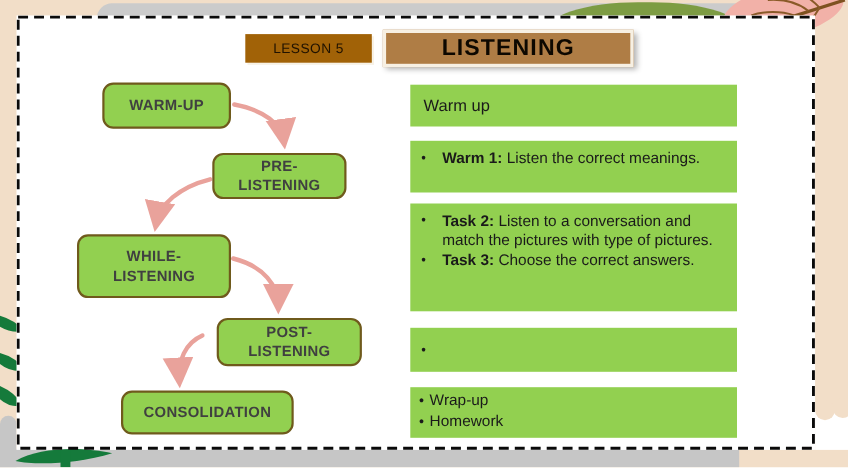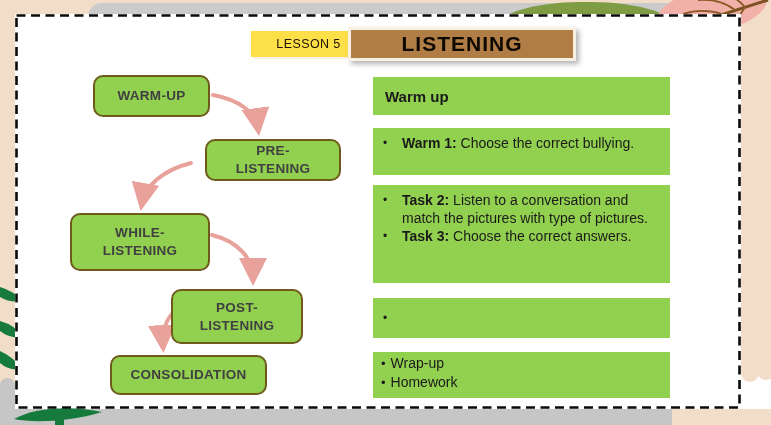--- a/index.html
+++ b/index.html
@@ -18,44 +18,43 @@
   .left-gray-blob{left:0;top:378px;width:15px;height:47px;background:#C6C6C6;border-radius:8px 8px 0 0;}
   .right-white-notch{left:741px;top:372px;width:30px;height:37px;background:#ffffff;}
   .scallop{width:18px;height:18px;border-radius:50%;background:#F2DEC8;}
 
   
   .slide{left:15px;top:14px;width:726px;height:395px;background:#ffffff;}
   .dashed-border{position:absolute;left:0;top:0;pointer-events:none;z-index:50;}
 
   
   .lesson-badge{
-    left:208px;top:17px;width:115px;height:26px;background:#fde047;
+    left:208px;top:17px;width:115px;height:26px;background:#a16207;
     display:flex;align-items:center;justify-content:center;
     font-size:12.5px;color:#201200;letter-spacing:.4px;
     box-shadow:2px 2px 0 #F8F2E6;
-    margin-left:28px;
   }
   .title-box{
     left:333px;top:13px;width:222px;height:28px;background:#AF7D45;
     border:3px solid #F7F0E3;box-shadow:3px 3px 5px rgba(0,0,0,.3);
     display:flex;align-items:center;justify-content:center;
     font-size:21px;font-weight:bold;color:#0d0800;letter-spacing:1px;
   }
 
   
   .flow-box{
     background:#92D050;border:2.5px solid #6F5A1C;border-radius:10px;
     display:flex;align-items:center;justify-content:center;text-align:center;
     font-size:13.5px;font-weight:bold;color:#404040;letter-spacing:.3px;
     line-height:1.3;white-space:pre-line;box-sizing:border-box;
   }
 
   
   .bar{background:#92D050;left:358px;width:297px;box-sizing:border-box;}
-  .bar-header{display:flex;align-items:center;padding-left:12px;font-size:15px;font-weight:bold;}
+  .bar-header{display:flex;align-items:center;padding-left:12px;font-size:15px;font-weight:normal;}
   .bar-list{padding:6px 8px 4px 10px;font-size:14px;line-height:18px;}
   .bullet-item{display:flex;}
   .bullet-col{width:19px;flex:0 0 19px;text-align:left;font-size:12px;}
   .bar-center{display:flex;align-items:center;padding-left:10px;font-size:14px;}
   .wrap-line{font-size:14px;line-height:19px;}
   .wrap-line .b{margin-right:5px;font-size:13px;}
 
   .leaf-svg{pointer-events:none;}
 </style>
 </head>
@@ -103,44 +102,44 @@
       </defs>
       <path d="M198,81 C225,86 241,99 243,114" stroke="#E9A29B" stroke-width="4" fill="none" stroke-linecap="round" marker-end="url(#ah)"></path>
       <path d="M176,149 C148,156 130,172 127,189" stroke="#E9A29B" stroke-width="4" fill="none" stroke-linecap="round" marker-end="url(#ah)"></path>
       <path d="M197,221 C225,228 238,246 238,264" stroke="#E9A29B" stroke-width="4" fill="none" stroke-linecap="round" marker-end="url(#ah)"></path>
       <path d="M169,291 C153,298 147,314 148,331" stroke="#E9A29B" stroke-width="4" fill="none" stroke-linecap="round" marker-end="url(#ah)"></path>
     </svg>
 
     <div class="abs flow-box" style="left:78px;top:61px;width:117px;height:42px;">
       <span>WARM-UP</span>
     </div>
-    <div class="abs flow-box" style="left:178px;top:125px;width:136px;height:42px;margin-left:12px;">
+    <div class="abs flow-box" style="left:178px;top:125px;width:122px;height:42px;">
       <span>PRE-
 LISTENING</span>
     </div>
     <div class="abs flow-box" style="left:55px;top:199px;width:140px;height:58px;">
       <span>WHILE-
 LISTENING</span>
     </div>
-    <div class="abs flow-box" style="left:156px;top:275px;width:132px;height:55px;">
+    <div class="abs flow-box" style="left:182px;top:275px;width:132px;height:44px;">
       <span>POST-
 LISTENING</span>
     </div>
     <div class="abs flow-box" style="left:71px;top:341px;width:157px;height:40px;margin-left:24px;">
       <span>CONSOLIDATION</span>
     </div>
 
     <div class="abs bar bar-header" style="top:63px;height:38px;">
       <span>Warm up</span>
     </div>
 
     <div class="abs bar bar-list" style="top:114px;height:47px;">
       <div class="bullet-item">
         <span class="bullet-col">•</span>
-        <div><b>Warm 1:</b><span> Choose the correct bullying.</span></div>
+        <div><b>Warm 1:</b><span> Listen the correct meanings.</span></div>
       </div>
     </div>
 
     <div class="abs bar bar-list" style="top:171px;height:98px;">
       <div class="bullet-item">
         <span class="bullet-col">•</span>
         <div><b>Task 2:</b><span> Listen to a conversation and match the pictures with type of pictures.</span></div>
       </div>
       <div class="bullet-item">
         <span class="bullet-col">•</span>

